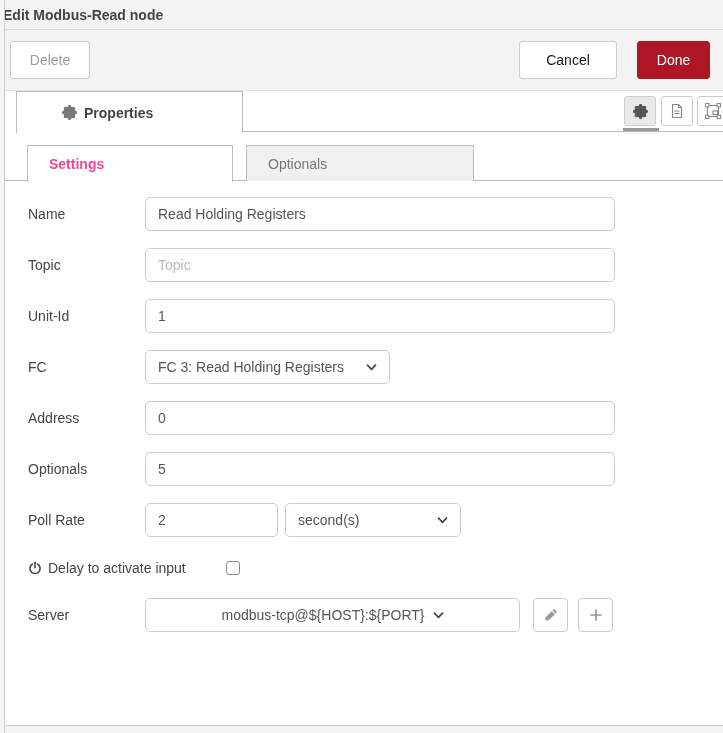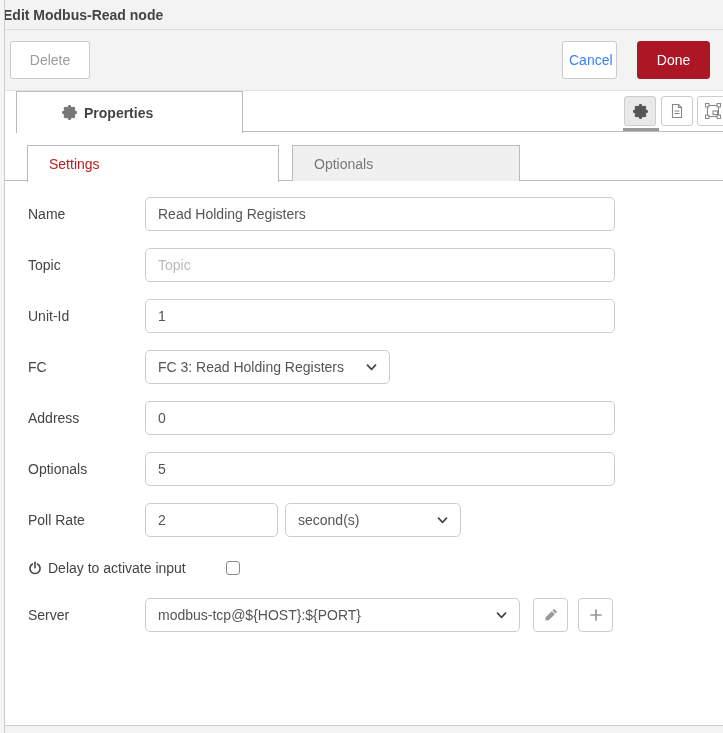--- a/index.html
+++ b/index.html
@@ -13,56 +13,56 @@
     background:#f5f5f5; border-right:1px solid #ccc; z-index:60; }
   
   .titlebar { height:30px; background:#f3f3f3; border-bottom:1px solid #dcdcdc;
     display:flex; align-items:center; padding-left:3px; font-weight:bold; color:#444; }
   
   .toolbar { height:61px; background:#f3f3f3; border-bottom:1px solid #e3e3e3;
     display:flex; align-items:center; padding:0 13px 0 10px; }
   .btn { height:38px; border-radius:3px; font-size:14px; background:#fff;
     border:1px solid #ccc; cursor:pointer; font-family:inherit; }
   .btn-delete { width:80px; color:#9b9b9b; }
-  .btn-cancel { width:55px; color:#3b82f6; margin-left:auto; }
+  .btn-cancel { width:98px; color:#0f172a; margin-left:auto; }
   .btn-done   { width:73px; margin-left:20px; background:#AD1625; border-color:#AD1625; color:#fff; }
   
   .propsbar { position:relative; height:41px; border-bottom:1px solid #bbb; margin-left:16px; }
   .props-tab { position:absolute; left:0; top:0; width:227px; height:42px;
     background:#fff; border:1px solid #bbb; border-bottom:none; z-index:2;
     display:flex; align-items:center; padding-left:45px; gap:7px;
     font-weight:bold; color:#444; cursor:default; }
   .props-tab .icn { color:#777; display:flex; }
   .pb-btn { position:absolute; top:5px; width:32px; height:30px; border:1px solid #ccc;
     border-radius:3px; background:#fff; color:#888; display:flex; align-items:center;
     justify-content:center; cursor:pointer; padding:0; }
   .pb-btn.selected { background:#e9e9e9; color:#555; }
   .pb-gear { left:608px; } .pb-doc { left:645px; } .pb-frame { left:681px; }
   .pb-active-line { position:absolute; left:607px; bottom:0; width:36px; height:3px; background:#999; }
   
   .subtabs { margin:13px 0 0 5px; height:36px; border-bottom:1px solid #bbb;
     display:flex; padding-left:22px; }
   .subtab { height:37px; border:1px solid #bbb; display:flex; align-items:center;
     padding-left:21px; cursor:pointer; }
-  .subtab.active { width:252px; background:#fff; border-bottom:none; font-weight:normal;
-    color:#b91c1c; z-index:2; }
+  .subtab.active { width:206px; background:#fff; border-bottom:none; font-weight:bold;
+    color:#ec4899; z-index:2; }
   .subtab.inactive { width:228px; height:36px; background:#f0f0f0; color:#777;
     margin-left:13px; border-bottom:none; }
   
   .form { padding:16px 0 0 28px; }
   .frow { display:flex; align-items:center; margin-bottom:17px; }
   .frow > label { width:117px; flex-shrink:0; color:#444; }
   .tin { width:470px; height:34px; border:1px solid #ccc; border-radius:5px;
     padding:0 12px; font-size:14px; color:#555; font-family:inherit; outline:none; background:#fff; }
   .tin::placeholder { color:#b9b9b9; }
   .tin-poll { width:133px; }
   .sel { display:flex; align-items:center; justify-content:space-between; height:34px;
     border:1px solid #ccc; border-radius:5px; padding:0 12px; color:#555;
     background:#fff; cursor:pointer; white-space:nowrap; overflow:hidden; }
-  .sel-fc { width:245px; } .sel-unit { width:176px; margin-left:7px; } .sel-server { width:375px; }
+  .sel-fc { width:245px; } .sel-unit { width:176px; margin-left:7px; } .sel-server { width:375px;justify-content:center; }
   .sel .chev { flex-shrink:0; margin-left:8px; display:flex; }
   .icon-btn { width:35px; height:34px; border:1px solid #ccc; border-radius:4px; background:#fff;
     color:#999; display:flex; align-items:center; justify-content:center; cursor:pointer; padding:0; }
   .icon-btn.edit { margin-left:13px; } .icon-btn.add { margin-left:10px; }
   
   .delay-row { position:relative; display:flex; align-items:center; height:28px;
     margin-bottom:16px; color:#444; }
   .delay-row .picn { display:flex; margin-right:6px; }
   .delay-row input[type=checkbox] { appearance:none; -webkit-appearance:none;
     position:absolute; left:198px; top:7px; width:14px; height:14px; margin:0;

